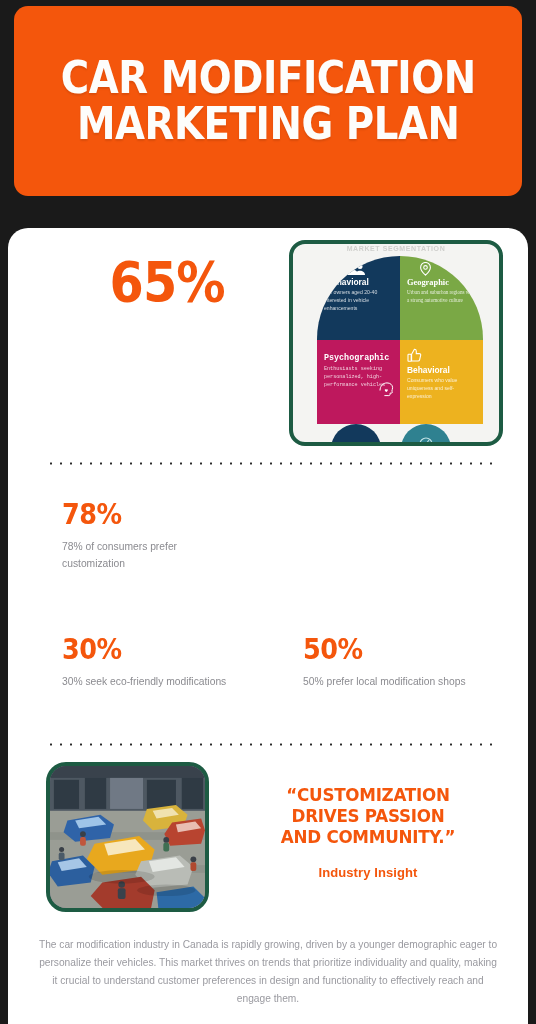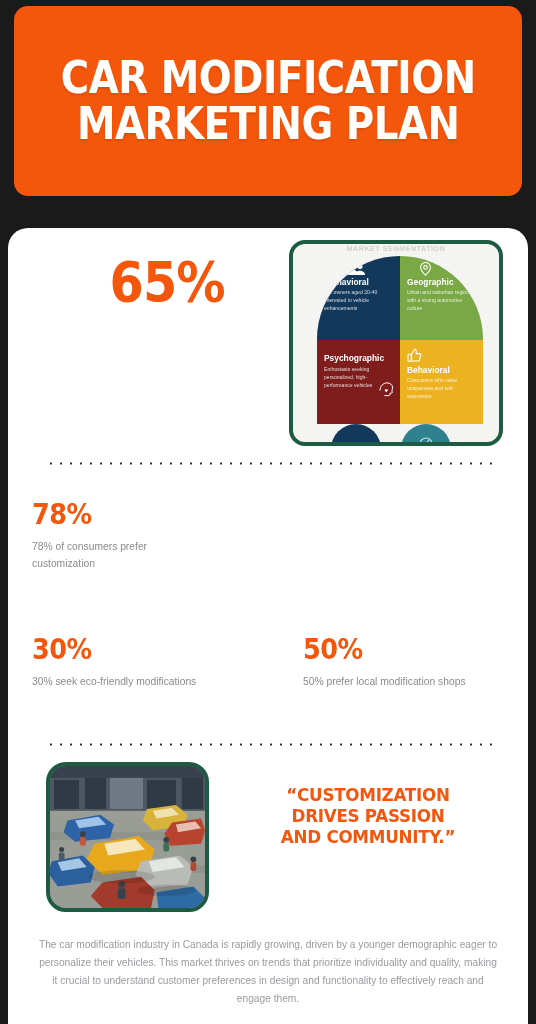--- a/index.html
+++ b/index.html
@@ -95,22 +95,22 @@
   .quad-arch{
     position:absolute; inset:0;
     display:grid;
     grid-template-columns:1fr 1fr;
     grid-template-rows:1fr 1fr;
     border-radius:83px 83px 0 0;
     overflow:hidden;
   }
   .q{ position:relative; padding:6px 6px 4px 7px; }
   .q-demo{ background:#12395c; }
-  .q-geo { background:#7aa845; }
-  .q-psy { background:#7f1d1d; }
+  .q-geo { background:#7aa845;font-family:Liberation Serif, serif; }
+  .q-psy { background:#be185d;font-family:Liberation Mono, monospace; }
   .q-beh { background:#edb21f; }
   .q-icon{ margin-bottom:2px; height:14px; display:block; }
   .q-label{
     color:#ffffff;
     font-size:8.4px;
     font-weight:700;
     line-height:1.1;
     margin-bottom:2px;
   }
   .q-text{
@@ -158,21 +158,21 @@
   .divider-2{ top:515px; }
 
   
   .stats{
     position:absolute;
     left:0; top:272px;
     width:100%;
   }
   .stat-row{ display:flex; }
   .stat-row + .stat-row{ margin-top:62px; }
-  .stat{ width:50%; padding-left:24px; }
+  .stat{ width:50%; padding-left:54px; }
   .stat:nth-child(2){ padding-left:35px; }
   .stat-num{
     color:#F4560C;
     font-family:"DejaVu Sans", sans-serif;
     font-weight:700;
     font-size:29px;
     line-height:1;
     letter-spacing:-0.6px;
     transform:scaleX(0.88);
     transform-origin:left center;
@@ -404,18 +404,19 @@
         </g>
       </svg>
     </div>
 
     <div class="quote-block">
       <div class="quote-text">
         <span class="line">“CUSTOMIZATION</span>
         <span class="line">DRIVES PASSION</span>
         <span class="line">AND COMMUNITY.”</span>
       </div>
+      <div class="quote-author">Industry Insight</div>
     </div>
   </div>
 
   <div class="footer-text">The car modification industry in Canada is rapidly growing, driven by a younger demographic eager to personalize their vehicles. This market thrives on trends that prioritize individuality and quality, making it crucial to understand customer preferences in design and functionality to effectively reach and engage them.</div>
 
 </div>
 
 </body></html>

